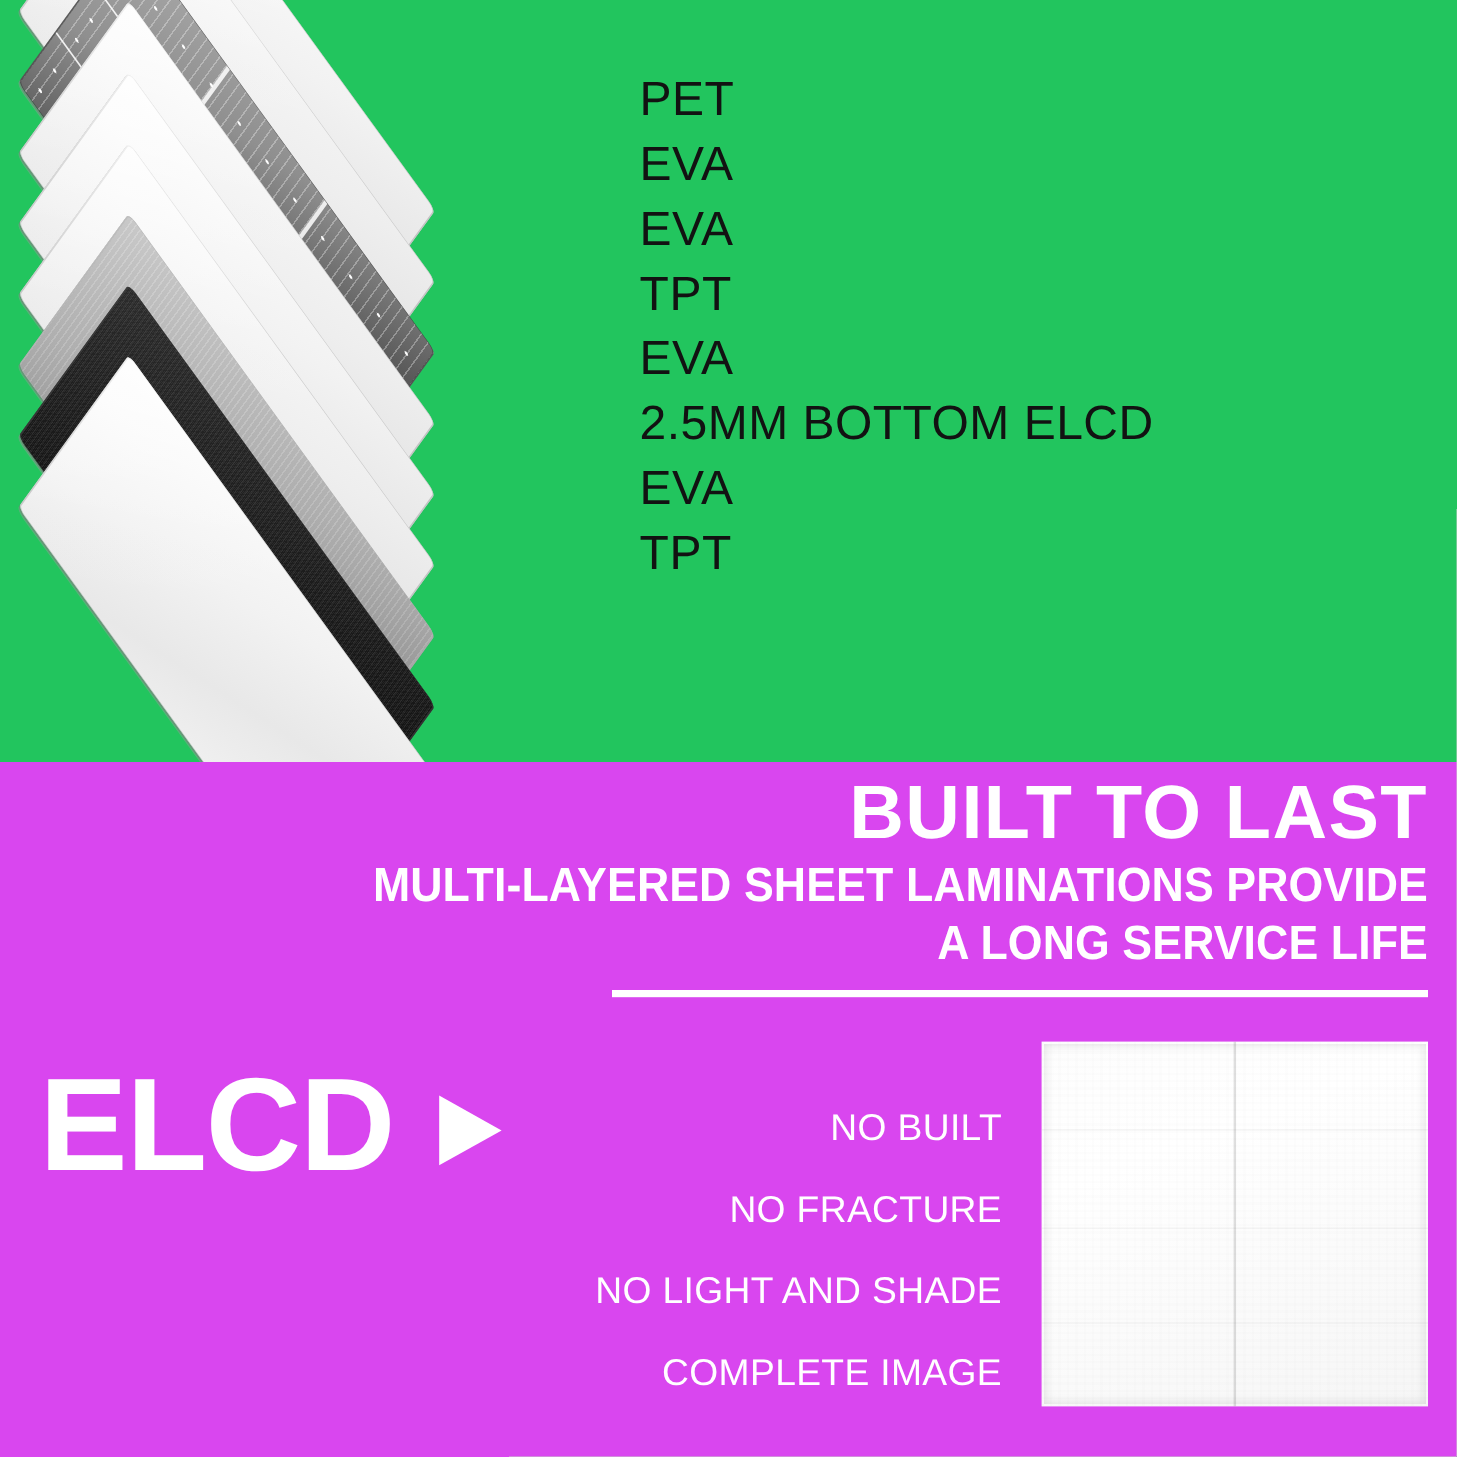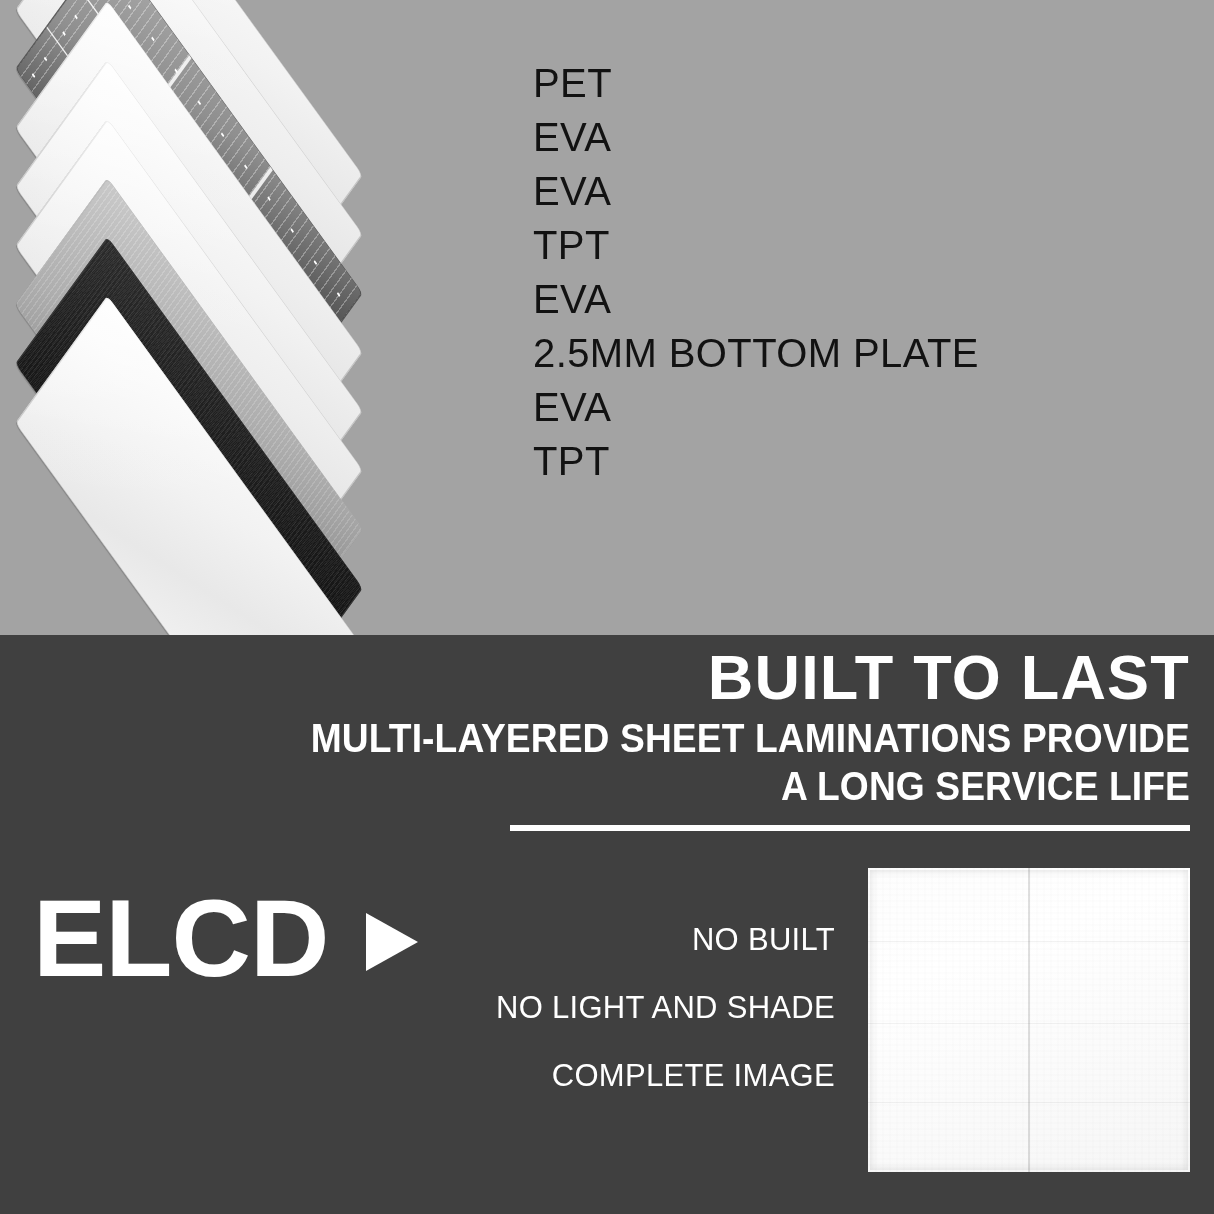--- a/index.html
+++ b/index.html
@@ -4,21 +4,21 @@
 <style>
   * { margin:0; padding:0; box-sizing:border-box; }
   html,body { background:#7d7d7d; }
   .stage {
     position:relative; width:1214px; height:1214px; overflow:hidden;
     background:#ffffff; font-family:"Liberation Sans", sans-serif;
     -webkit-font-smoothing:antialiased;
   }
 
   
-  .top-section { position:absolute; left:0; top:0; width:1214px; height:635px; background:#a3a3a3; }
+  .top-section { position:absolute; left:0; top:0; width:1214px; height:635px; background:#22c55e; }
 
   
   .panel-art {
     position:absolute; left:-26px; top:4px; width:520px; height:690px;
   }
   .layer {
     position:absolute; left:0; top:0; width:430px; height:310px;
     transform-origin:50% 50%;
   }
   
@@ -73,21 +73,21 @@
 
   
   .labels { position:absolute; left:533px; top:56px; width:620px; }
   .label-row {
     font-size:40px; line-height:54px; color:#121212;
     font-weight:400; letter-spacing:.4px; white-space:nowrap;
   }
 
   
   .black-section {
-    position:absolute; left:0; top:635px; width:1214px; height:579px; background:#404040;
+    position:absolute; left:0; top:635px; width:1214px; height:579px; background:#d946ef;
   }
   .headline {
     position:absolute; right:24px; top:9px; width:900px; text-align:right;
     font-size:63px; line-height:66px; font-weight:bold; color:#ffffff;
     letter-spacing:1.2px;
   }
   .subhead {
     position:absolute; right:24px; top:79px; width:960px; text-align:right;
     color:#ffffff; font-weight:bold; font-size:40px; line-height:48px;
     letter-spacing:.1px; transform:scaleX(0.93); transform-origin:100% 0;
@@ -224,21 +224,21 @@
       </div>
 
     </div>
 
     <div class="labels">
       <div class="label-row">PET</div>
       <div class="label-row">EVA</div>
       <div class="label-row">EVA</div>
       <div class="label-row">TPT</div>
       <div class="label-row">EVA</div>
-      <div class="label-row">2.5MM BOTTOM PLATE</div>
+      <div class="label-row">2.5MM BOTTOM ELCD</div>
       <div class="label-row">EVA</div>
       <div class="label-row">TPT</div>
     </div>
 
   </div>
 
   <div class="black-section">
 
     <div class="headline">BUILT TO LAST</div>
 
@@ -249,20 +249,21 @@
 
     <div class="rule"></div>
 
     <div class="brand">
       <div class="brand-text">ELCD</div>
       <div class="brand-tri"></div>
     </div>
 
     <div class="features">
       <div class="feature-row">NO BUILT</div>
+      <div class="feature-row">NO FRACTURE</div>
       <div class="feature-row">NO LIGHT AND SHADE</div>
       <div class="feature-row">COMPLETE IMAGE</div>
     </div>
 
     <div class="el-panel">
       <div class="el-noise"></div>
       <div class="el-seamrow" style="top:24%;"></div>
       <div class="el-seamrow" style="top:51%;"></div>
       <div class="el-seamrow" style="top:77%;"></div>
       <div class="el-half-line"></div>

